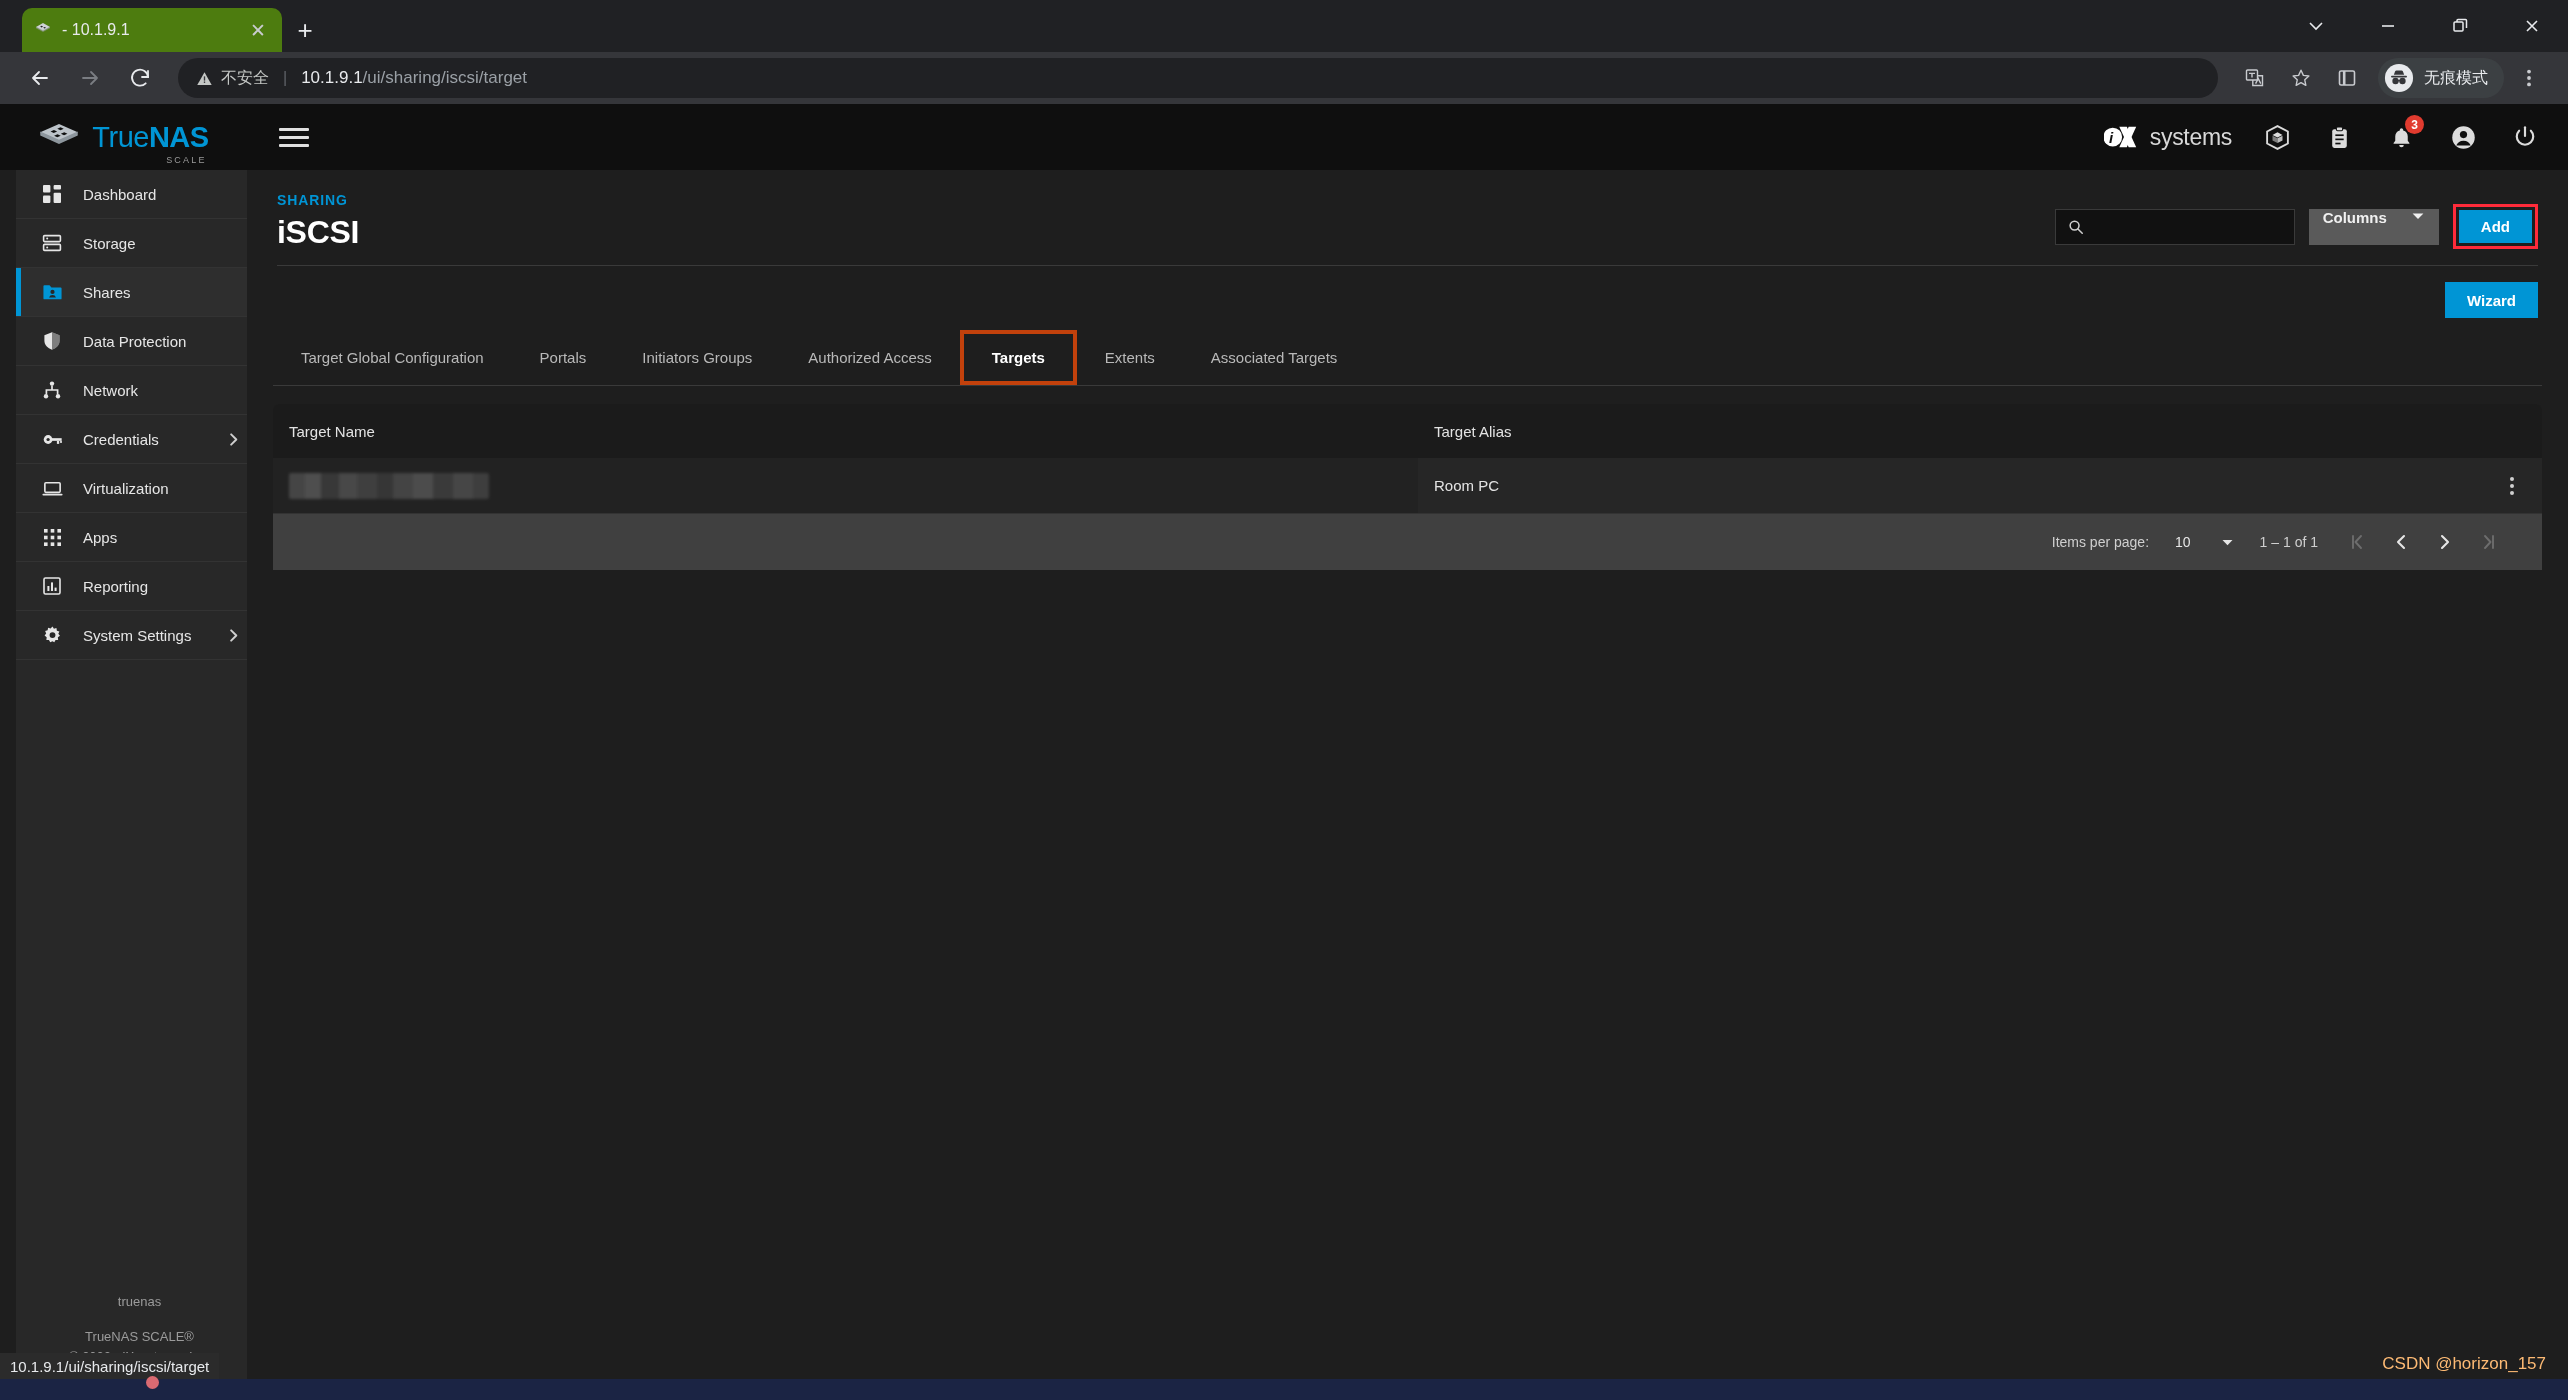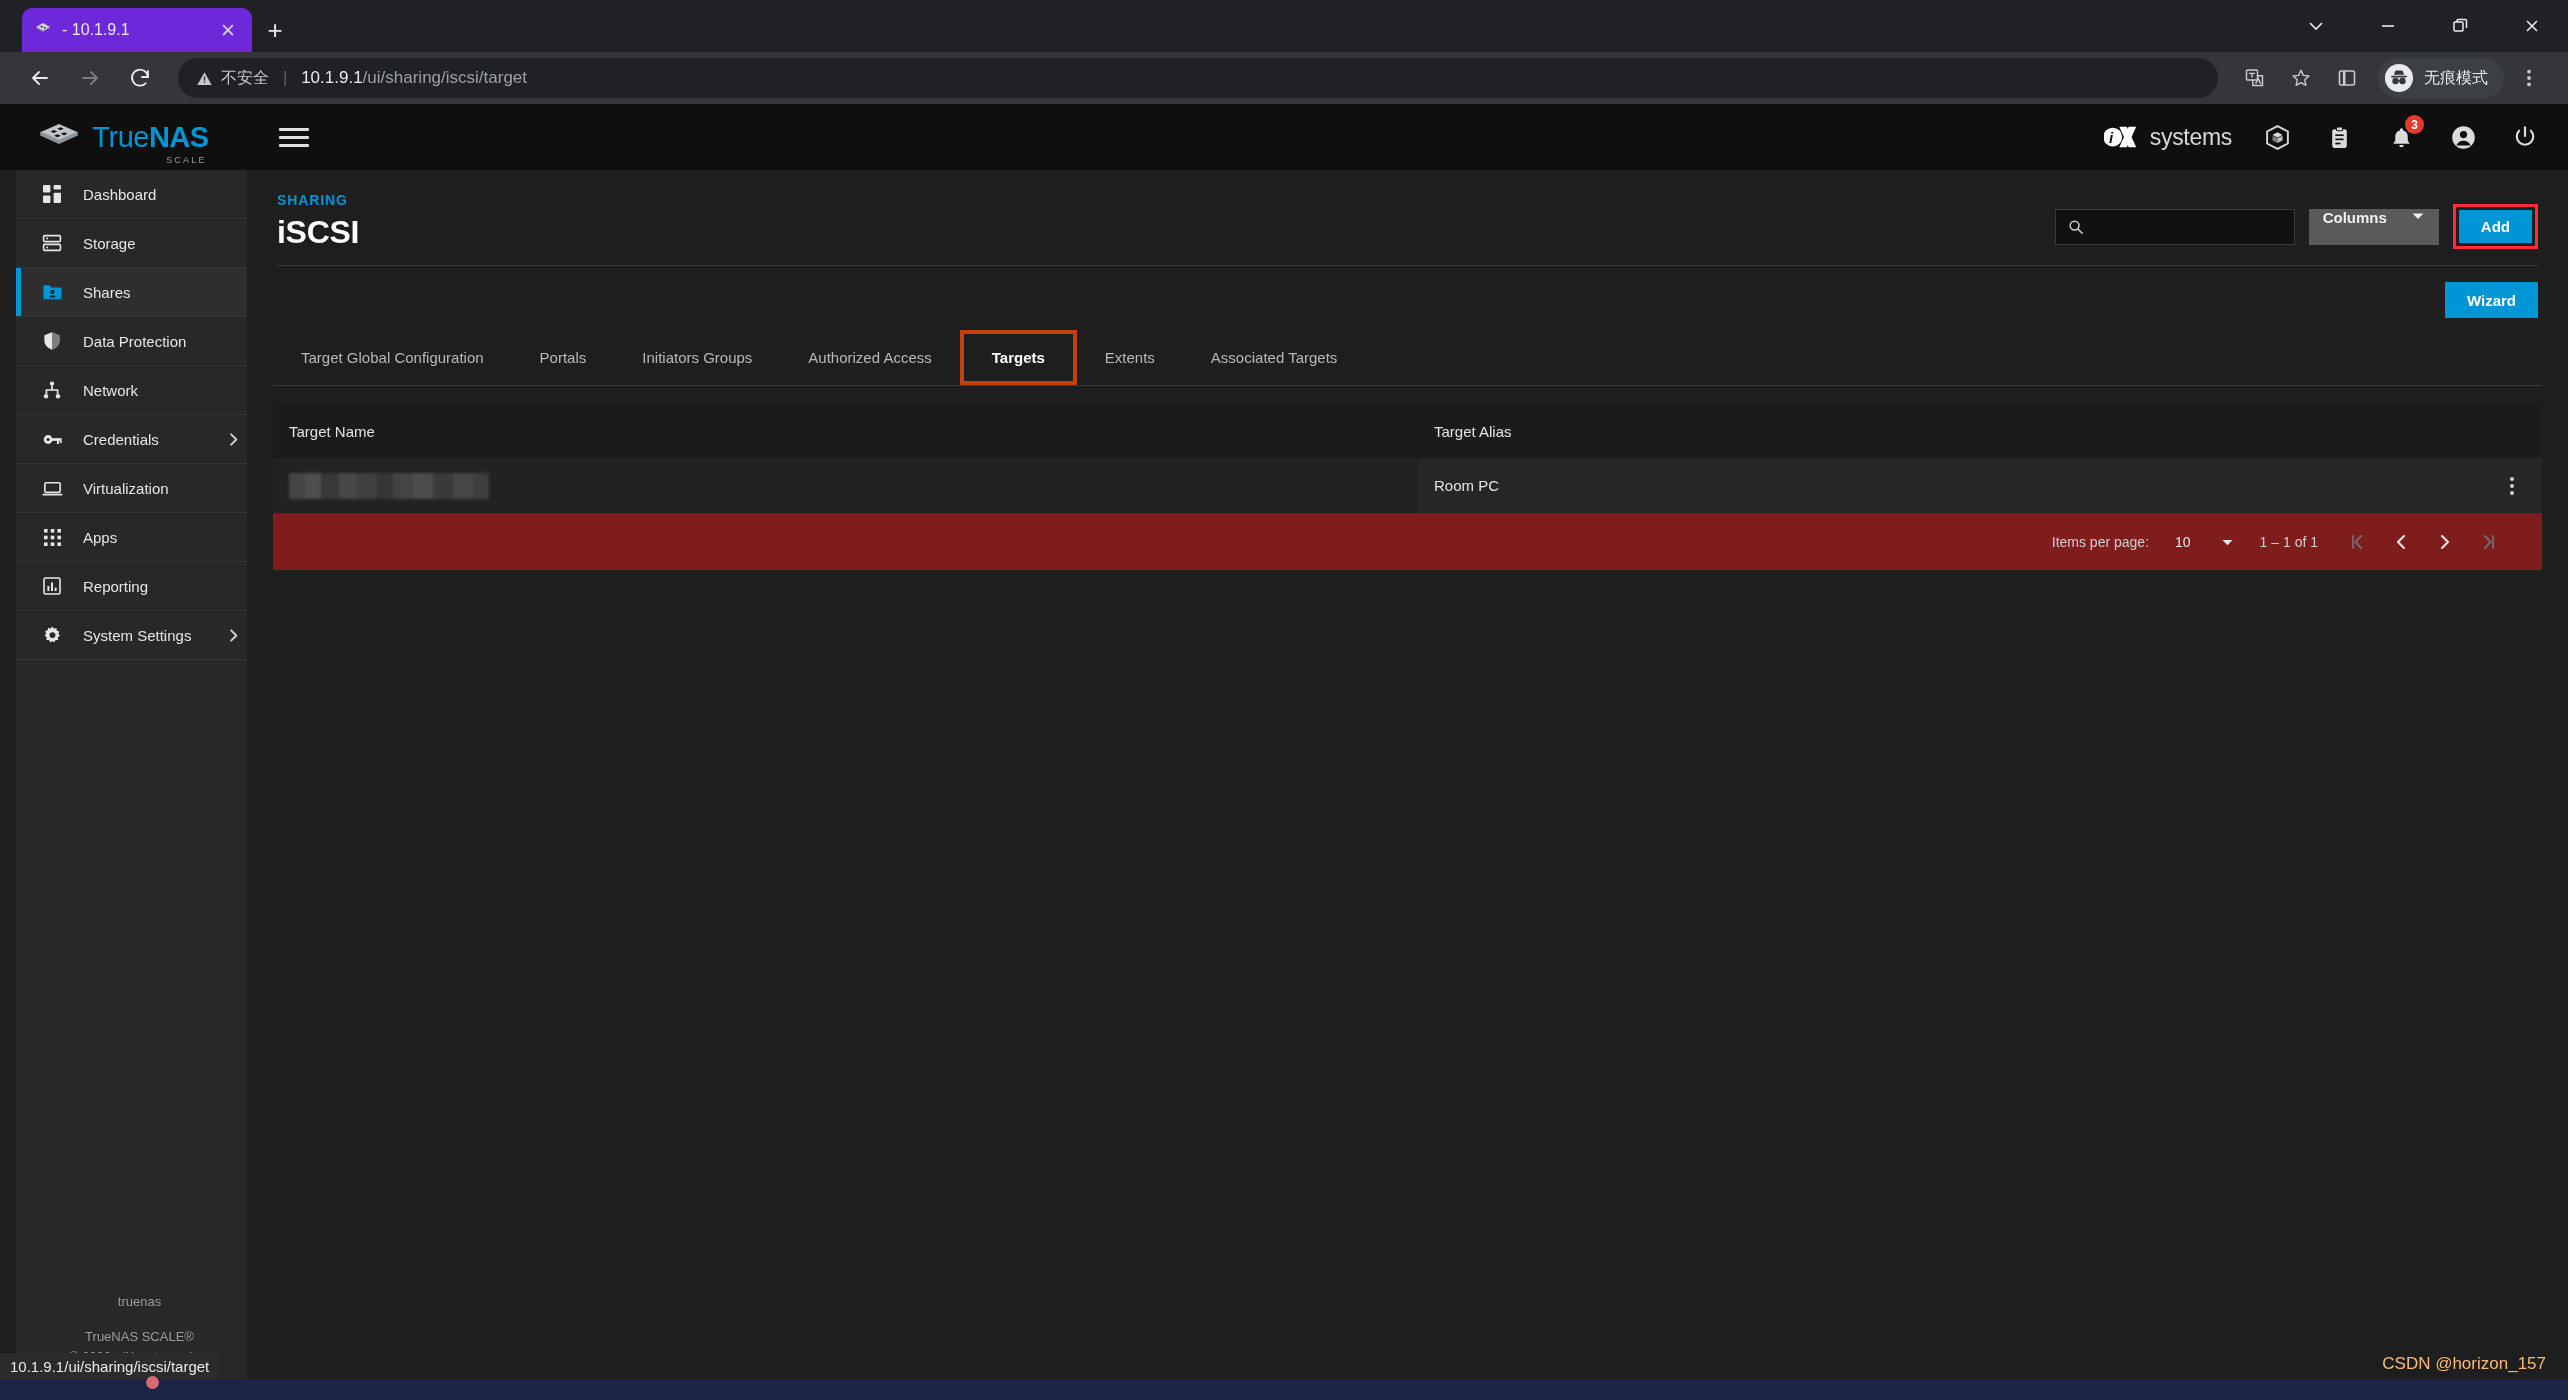--- a/index.html
+++ b/index.html
@@ -11,21 +11,21 @@
   }
 
   
   .browser { width: 2568px; height: 1400px; position: relative; background:#202124; }
 
   .tabstrip {
     height: 52px; background: #202124; display: flex; align-items: flex-end;
     padding-left: 22px; position: relative;
   }
   .tab {
-    width: 230px; height: 44px; background: #6d28d9; border-radius: 10px 10px 0 0;
+    width: 260px; height: 44px; background: #4d7c0f; border-radius: 10px 10px 0 0;
     display: flex; align-items: center; padding: 0 12px; gap: 10px; position: relative;
   }
   .tab-favicon { width: 18px; height: 18px; position: relative; flex: 0 0 18px; }
   .tab-title { font-size: 16px; color: #e8eaed; white-space: nowrap; overflow: hidden;
     text-overflow: ellipsis; flex: 1; }
   .tab-close { color: #c9cbcf; font-size: 19px; line-height: 1; padding: 4px; }
   .newtab { width: 46px; height: 44px; display: flex; align-items: center;
     justify-content: center; color: #e8eaed; font-size: 26px; font-weight: 300; }
 
   .winctl { position: absolute; right: 0; top: 0; height: 52px; display: flex; align-items: center; }
@@ -166,21 +166,21 @@
         #3f3f3f 72% 82%, #4d4d4d 82% 92%, #434343 92% 100%);
     filter: blur(1.5px); opacity: .85;
   }
   .td.c2 { flex: 1; padding-left: 16px; }
   .rowmenu { width: 60px; display: flex; align-items: center; justify-content: center;
     color: #cfcfcf; }
   .dots { display: flex; flex-direction: column; gap: 3px; }
   .dots i { width: 4px; height: 4px; background: #cfcfcf; border-radius: 50%; display: block; }
 
   .paginator { height: 56px; display: flex; align-items: center; justify-content: flex-end;
-    gap: 26px; padding-right: 40px; background: #7f1d1d; }
+    gap: 26px; padding-right: 40px; background: #404040; }
   .pg-label { font-size: 14px; color: #cfcfcf; }
   .pg-sel { display: flex; align-items: center; gap: 30px; font-size: 14px; color: #e6e6e6; }
   .pg-range { font-size: 14px; color: #cfcfcf; }
   .pg-btns { display: flex; align-items: center; gap: 18px; }
   .pg-btn { color: #e6e6e6; width: 26px; height: 26px; display: flex;
     align-items: center; justify-content: center; }
   .pg-btn.dim { color: #6d6d6d; }
 
   
   .statusbar {

